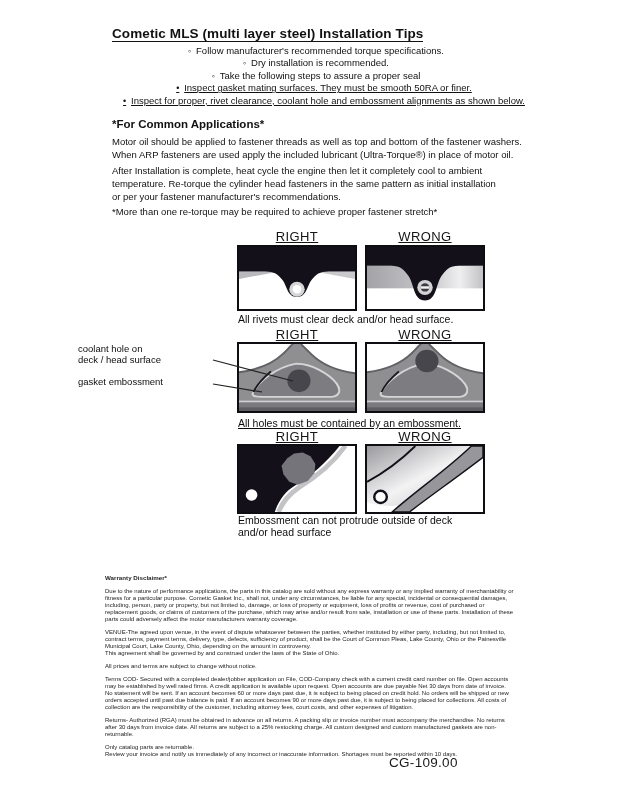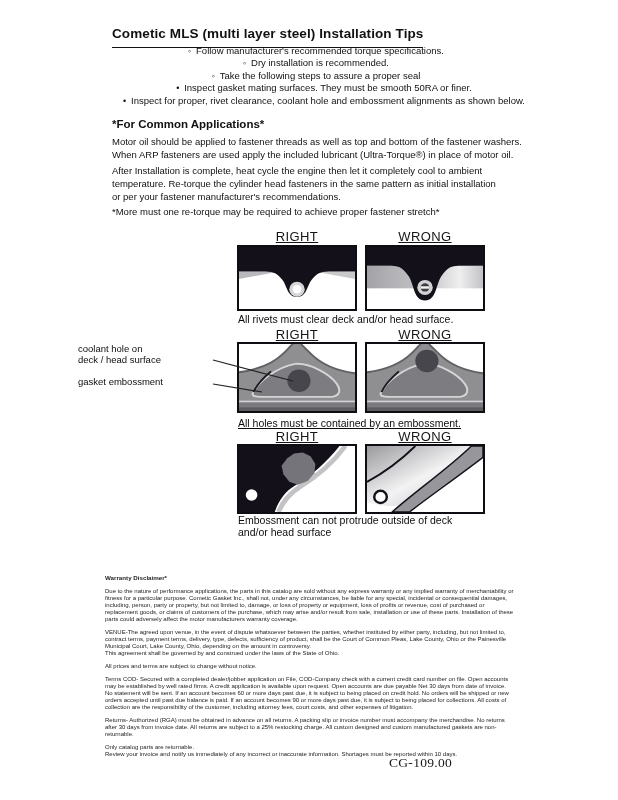--- a/index.html
+++ b/index.html
@@ -1,46 +1,46 @@
 <!DOCTYPE html>
 <html><head>
 <meta charset="utf-8">
 <style>
   html,body{margin:0;padding:0;background:#e9e9e9;}
   .page{position:relative;width:618px;height:800px;background:#ffffff;margin:0 auto;
         font-family:"Liberation Sans",sans-serif;color:#111;overflow:hidden;}
   .abs{position:absolute;}
 
   .title{font-size:13.5px;font-weight:700;letter-spacing:.1px;border-bottom:1.6px solid #111;
-         padding-bottom:6px;display:inline-block;}
+         padding-bottom:0;display:inline-block;}
 
   .tips{font-size:9.5px;line-height:12.4px;}
   .tip{display:flex;justify-content:center;}
   .tip .mk{width:8px;flex:0 0 8px;text-align:left;}
   .tip.l1 .mk::before{content:"\25E6";font-size:9px;}
-  .tip.l2{margin-left:16px;}
+  .tip.l2{margin-left:16px;text-decoration:underline;}
   .tip.l2 .mk::before{content:"\2022";font-size:9px;}
 
   .h2{font-size:11.5px;font-weight:700;}
   .body{font-size:9.5px;line-height:13px;white-space:pre-line;}
 
   .dlabel{width:120px;text-align:center;font-size:13px;letter-spacing:.4px;color:#151515;text-decoration:underline;}
   .dbox{width:120px;border:2px solid #0e0e12;background:#fff;box-sizing:border-box;}
   .dbox svg{display:block;width:100%;height:100%;}
   .caption{font-size:10.5px;line-height:12px;white-space:pre-line;color:#0d0d0d;}
 
   .callout{font-size:9.5px;line-height:10.5px;white-space:pre-line;color:#0d0d0d;}
 
   .overlay{position:absolute;left:0;top:0;pointer-events:none;z-index:5;}
 
   .warranty{width:410px;font-size:6px;line-height:7px;color:#1d1d1d;}
   .warranty .whead{font-weight:700;margin:0 0 7px 0;font-size:6.2px;}
   .warranty p{margin:0 0 6px 0;white-space:pre-line;}
 
-  .footer-code{font-size:13.5px;letter-spacing:.3px;color:#1a1a1a;font-family:Liberation Serif, serif;}
+  .footer-code{font-size:13.5px;letter-spacing:.3px;color:#1a1a1a;}
 </style>
 </head>
 <body>
 
 <div class="page">
 
   <svg class="overlay" width="618" height="800" viewBox="0 0 618 800">
     <line x1="213" y1="360" x2="293" y2="381" stroke="#222" stroke-width="1.2"></line>
     <line x1="213" y1="384" x2="262" y2="392" stroke="#222" stroke-width="1.2"></line>
   </svg>
@@ -71,21 +71,21 @@
         <span>Inspect for proper, rivet clearance, coolant hole and embossment alignments as shown below.</span>
       </div>
   </div>
 
   <div class="abs h2" style="left:112px;top:118px;">*For Common Applications*</div>
   <div class="abs body" style="left:112px;top:135px;width:410px;">Motor oil should be applied to fastener threads as well as top and bottom of the fastener washers.
 When ARP fasteners are used apply the included lubricant (Ultra-Torque®) in place of motor oil.</div>
   <div class="abs body" style="left:112px;top:164px;width:410px;">After Installation is complete, heat cycle the engine then let it completely cool to ambient
 temperature. Re-torque the cylinder head fasteners in the same pattern as initial installation
 or per your fastener manufacturer's recommendations.</div>
-  <div class="abs body" style="left:112px;top:205px;width:410px;">*More must one re-torque may be required to achieve proper fastener stretch*</div>
+  <div class="abs body" style="left:112px;top:205px;width:410px;">*More than one re-torque may be required to achieve proper fastener stretch*</div>
 
   <div class="abs dlabel" style="left:237px;top:229px;">RIGHT</div>
   <div class="abs dlabel" style="left:365px;top:229px;">WRONG</div>
 
   <div class="abs dbox" style="left:237px;top:245px;height:66px;">
     <svg viewBox="0 0 120 66" preserveAspectRatio="none">
       <polygon points="0,26 42,26 0,34" fill="#b9b9bd"></polygon>
       <polygon points="120,26 78,26 120,34" fill="#c9c9cc"></polygon>
       <path d="M0,0 H120 V26 H93 C83,26 80,29 75,35 C70,42 70,53 60,53 C50,53 50,42 45,35 C40,29 37,26 27,26 H0 Z" fill="#14101a"></path>
       <circle cx="60" cy="45" r="8" fill="#d6d6d8"></circle>

